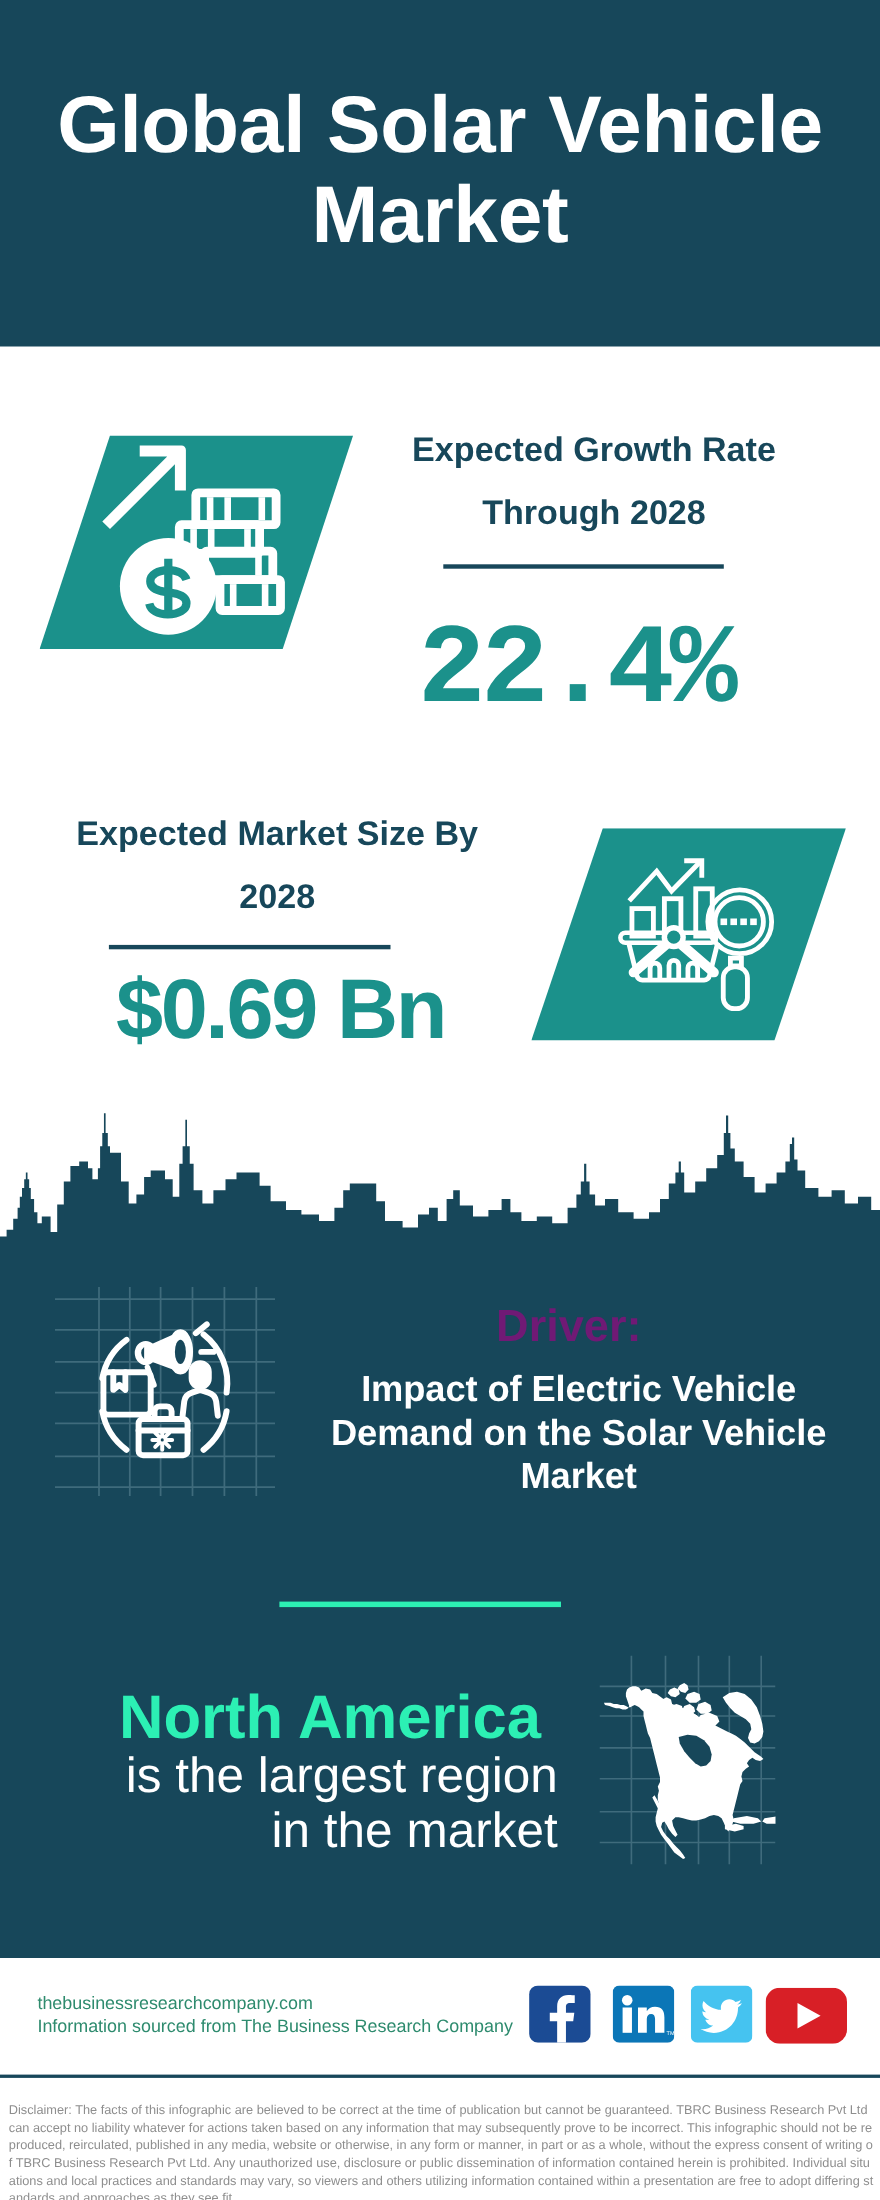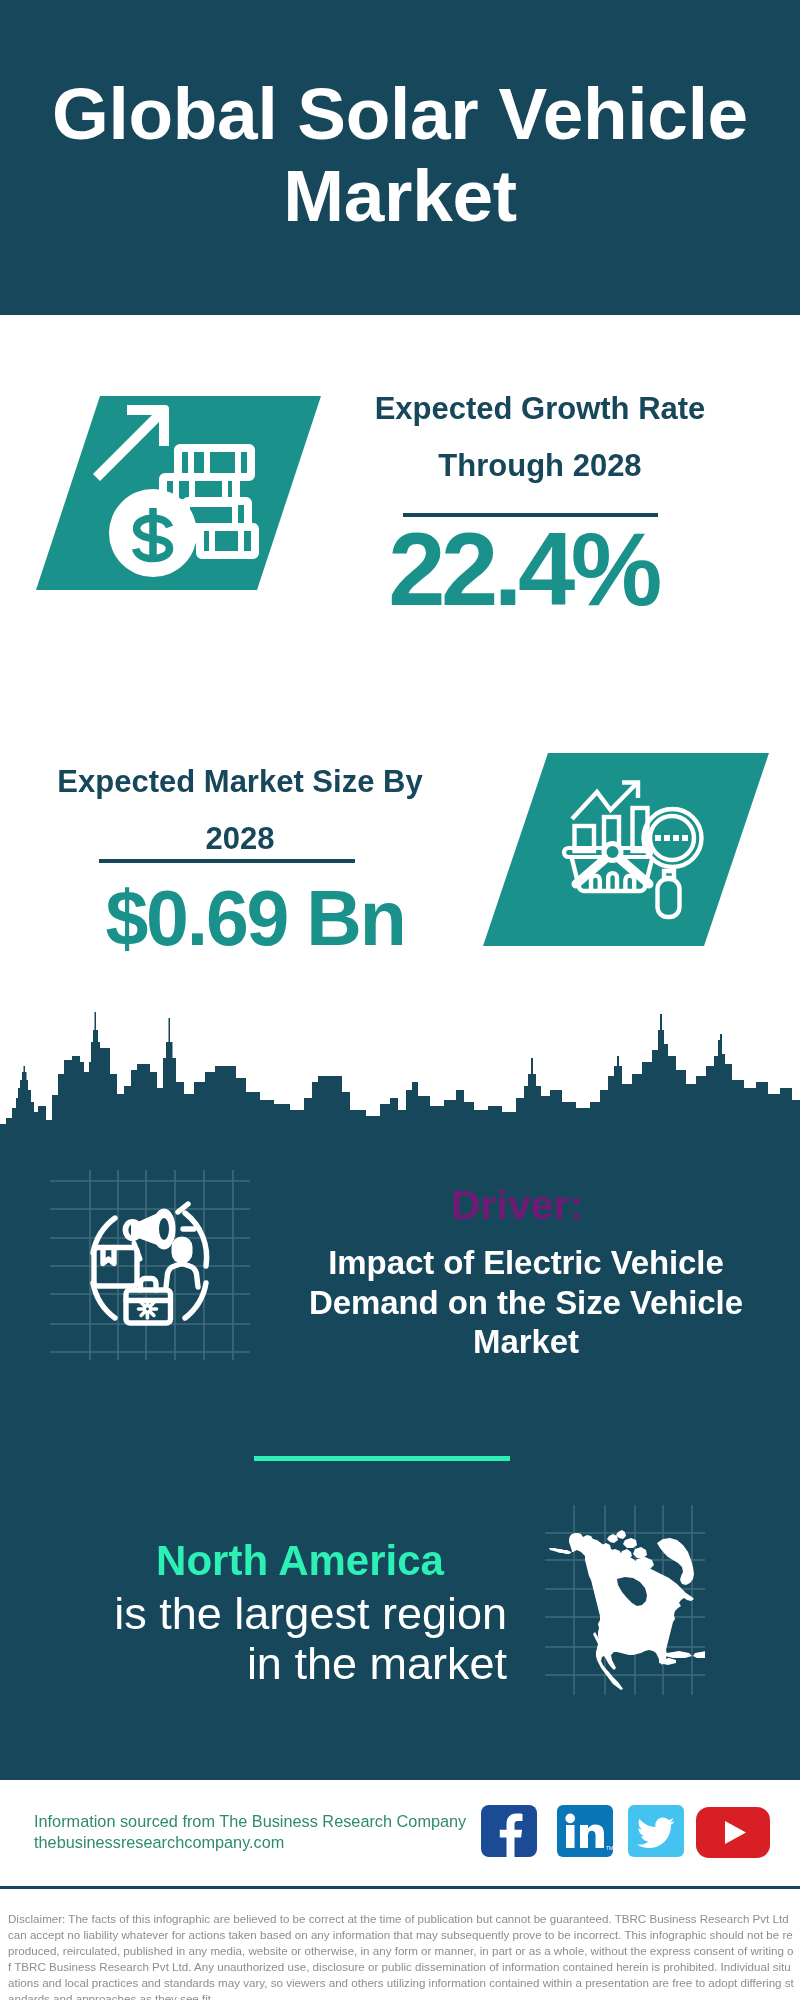--- a/index.html
+++ b/index.html
@@ -8,21 +8,21 @@
   .header{position:absolute;left:0;top:0;width:800px;height:315px;background:#17475a;}
   .header h1{position:absolute;left:30px;top:73px;width:740px;margin:0;text-align:center;color:#fff;font-size:73px;line-height:82px;font-weight:bold;letter-spacing:-0.3px;}
   .para{position:absolute;}
   .stat-label{position:absolute;text-align:center;color:#17475a;font-size:31px;line-height:57px;font-weight:bold;}
   .rule{position:absolute;background:#17475a;height:4px;}
   .na-map{position:absolute;left:545px;top:1505px;width:160px;height:190px;}
   .drv-icon{position:absolute;left:50px;top:1170px;width:200px;height:190px;}
   .drv-head{position:absolute;left:451px;top:1184px;color:#701a75;font-size:41px;line-height:42px;font-weight:bold;}
   .drv-text{position:absolute;left:288px;top:1243px;width:476px;text-align:center;color:#ffffff;font-size:33px;line-height:39.5px;font-weight:bold;letter-spacing:-0.1px;}
   .mint-rule{position:absolute;left:254px;top:1456px;width:256px;height:5px;background:#2cf0b4;}
-  .reg-name{position:absolute;left:100px;top:1540px;width:400px;text-align:center;color:#2cf0b4;font-size:42px;line-height:42px;font-weight:bold;}
+  .reg-name{position:absolute;left:100px;top:1540px;width:400px;text-align:center;color:#2cf0b4;font-size:56px;line-height:42px;font-weight:bold;}
   .reg-text{position:absolute;left:87px;top:1589px;width:420px;text-align:right;color:#ffffff;font-size:45px;line-height:50px;font-weight:normal;}
   .footwrap{position:absolute;left:0;top:1780px;width:800px;height:110px;background:#ffffff;}
   .src{position:absolute;left:34px;top:31px;color:#2e8b6e;font-size:16.3px;line-height:21px;}
   .social{position:absolute;top:25px;display:block;}
   .disclaim{position:absolute;left:8px;top:1911px;width:786px;color:#8e8e8e;font-size:11.6px;line-height:16px;text-align:left;word-break:break-all;}
   .hrule{position:absolute;left:0;top:1886px;width:800px;height:3px;background:#17475a;}
   .darkband{position:absolute;left:0;top:1000px;width:800px;height:780px;}
   .darkfill{position:absolute;left:0;top:1150px;width:800px;height:630px;background:#17475a;}
   .stat-value{position:absolute;text-align:center;color:#1b918b;font-weight:bold;}
   .v1{font-size:103px;line-height:100px;letter-spacing:-4.5px;}
@@ -65,21 +65,21 @@
         <g fill="none" stroke="#1b918b" stroke-width="7.5">
           <path d="M117,112 v50" stroke-linecap="butt"></path>
           <path d="M133.5,131 c-1.8,-5.4 -8.0,-8.8 -16.5,-8.8 -9.6,0 -16.4,4.2 -16.4,10.1 0,5.4 4.2,8.3 13.7,9.8 l6.4,1.0 c9.1,1.5 12.8,4.2 12.8,9.3 0,6.0 -7.1,10.1 -17.0,10.1 -9.1,0 -15.5,-3.7 -16.8,-9.8" stroke-linecap="butt"></path>
         </g>
       </g>
     </svg>
   </div>
 
   <div class="stat-label" style="left:344px;top:380px;width:392px;">Expected Growth Rate Through 2028</div>
   <div class="rule" style="left:403px;top:513px;width:255px;"></div>
-  <div class="stat-value v1" style="left:333px;top:520px;width:380px;">22.4%</div>
+  <div class="stat-value v1" style="left:333px;top:560px;width:380px;font-family:Liberation Mono, monospace;">22.4%</div>
 
   <div class="para" style="left:483px;top:753px;width:286px;height:193px;">
     <svg width="286" height="193" viewBox="0 0 286 193">
       <polygon points="65,0 286,0 221,193 0,193" fill="#1b918b"></polygon>
       <g transform="translate(-483,-753)" fill="none" stroke="#ffffff" stroke-width="4.4" stroke-linejoin="miter" stroke-linecap="butt">
 
         <polyline points="572,819 597,792 610.5,810 637,783"></polyline>
         <polyline points="622,782.5 638,782.5 638,798"></polyline>
 
         <rect x="574.5" y="826" width="19.5" height="25"></rect>
@@ -109,21 +109,21 @@
       </g>
       <g transform="translate(-483,-753)" fill="#ffffff">
         <rect x="655" y="835" width="6" height="6"></rect>
         <rect x="664" y="835" width="6" height="6"></rect>
         <rect x="673" y="835" width="6" height="6"></rect>
         <rect x="682" y="835" width="6" height="6"></rect>
       </g>
     </svg>
   </div>
 
-  <div class="stat-label" style="left:44px;top:729px;width:392px;margin-top:24px;">Expected Market Size By 2028</div>
+  <div class="stat-label" style="left:56px;top:729px;width:392px;">Expected Market Size By 2028</div>
   <div class="rule" style="left:99px;top:859px;width:256px;"></div>
   <div class="stat-value v2" style="left:45px;top:878px;width:420px;">$0.69 Bn</div>
 
   <div class="darkfill"></div>
   <div class="darkband">
     <svg width="800" height="780" viewBox="0 0 800 780" preserveAspectRatio="none">
       <path d="M0,1160 L0,1124 L6,1124 L6,1118 L12,1118 L12,1108 L16,1108 L16,1098 L18,1098 L18,1088 L20,1088 L20,1080 L22,1080 L22,1072 L23.5,1072 L23.5,1066 L25,1066 L25,1072 L26.5,1072 L26.5,1080 L28,1080 L28,1090 L31,1090 L31,1102 L34,1102 L34,1112 L38,1112 L38,1106 L46,1106 L46,1120 L52,1120 L52,1095 L58,1095 L58,1074 L64,1074 L64,1060 L72,1060 L72,1056 L80,1056 L80,1062 L84,1062 L84,1072 L89,1072 L89,1062 L91,1062 L91,1042 L93,1042 L93,1030 L94.5,1030 L94.5,1012 L96,1012 L96,1030 L98,1030 L98,1042 L100,1042 L100,1048 L110,1048 L110,1074 L117,1074 L117,1094 L124,1094 L124,1086 L131,1086 L131,1070 L137,1070 L137,1064 L150,1064 L150,1072 L157,1072 L157,1088 L163,1088 L163,1058 L166,1058 L166,1042 L168.5,1042 L168.5,1018 L170,1018 L170,1042 L172.5,1042 L172.5,1058 L176,1058 L176,1082 L184,1082 L184,1094 L194,1094 L194,1082 L205,1082 L205,1072 L215,1072 L215,1066 L236,1066 L236,1078 L246,1078 L246,1092 L260,1092 L260,1100 L274,1100 L274,1104 L290,1104 L290,1110 L304,1110 L304,1098 L312,1098 L312,1082 L318,1082 L318,1076 L342,1076 L342,1092 L350,1092 L350,1110 L366,1110 L366,1116 L380,1116 L380,1104 L390,1104 L390,1098 L398,1098 L398,1110 L406,1110 L406,1090 L412,1090 L412,1082 L418,1082 L418,1096 L430,1096 L430,1106 L444,1106 L444,1100 L456,1100 L456,1090 L464,1090 L464,1102 L474,1102 L474,1110 L488,1110 L488,1106 L502,1106 L502,1112 L516,1112 L516,1098 L524,1098 L524,1086 L528,1086 L528,1074 L531,1074 L531,1058 L533,1058 L533,1074 L536,1074 L536,1086 L541,1086 L541,1096 L550,1096 L550,1090 L562,1090 L562,1102 L576,1102 L576,1108 L590,1108 L590,1102 L600,1102 L600,1090 L608,1090 L608,1076 L614,1076 L614,1066 L617,1066 L617,1056 L619,1056 L619,1066 L622,1066 L622,1084 L632,1084 L632,1074 L642,1074 L642,1062 L652,1062 L652,1050 L658,1050 L658,1030 L660,1030 L660,1014 L662,1014 L662,1030 L664,1030 L664,1044 L668,1044 L668,1056 L676,1056 L676,1070 L686,1070 L686,1084 L696,1084 L696,1076 L706,1076 L706,1066 L714,1066 L714,1056 L718,1056 L718,1040 L720,1040 L720,1034 L722,1034 L722,1054 L725,1054 L725,1064 L732,1064 L732,1080 L744,1080 L744,1088 L756,1088 L756,1082 L768,1082 L768,1094 L780,1094 L780,1088 L792,1088 L792,1100 L800,1100 L800,1160 Z" fill="#17475a" transform="translate(0,-1000)"></path>
     </svg>
   </div>
 
@@ -180,21 +180,21 @@
         <line x1="128" y1="42" x2="138" y2="34"></line>
         <line x1="128" y1="75" x2="138" y2="82"></line>
       </g>
         <line x1="131" y1="51" x2="142" y2="51"></line>
         <line x1="126" y1="35" x2="136" y2="28"></line>
         <line x1="126" y1="65" x2="136" y2="72"></line>
 
     </svg>
   </div>
   <div class="drv-head">Driver:</div>
-  <div class="drv-text">Impact of Electric Vehicle Demand on the Size Vehicle Market</div>
+  <div class="drv-text">Impact of Electric Vehicle Demand on the Solar Vehicle Market</div>
   <div class="mint-rule"></div>
   <div class="reg-name">North America</div>
   <div class="reg-text">is the largest region in the market</div>
 
   <div class="na-map">
     <svg width="160" height="190" viewBox="0 0 160 190">
       <g stroke="#3f6b7c" stroke-width="1.5" fill="none">
         <line x1="29" y1="0" x2="29" y2="190"></line>
         <line x1="60" y1="0" x2="60" y2="190"></line>
         <line x1="90" y1="0" x2="90" y2="190"></line>
@@ -212,22 +212,22 @@
         <path d="M112,38 L118,34 L125,33 L132,35 L138,40 L143,47 L146,55 L148,62 L149,69 L148,74 L145,78 L141,80 L137,79 L135,75 L136,71 L138,67 L137,62 L133,58 L128,55 L123,52 L119,48 L115,43 Z"></path>
         <path d="M57,40 L61,38 L65,40 L66,44 L62,47 L57,46 L55,43 Z M64,31 L68,29 L72,31 L73,35 L69,38 L65,37 L62,34 Z M73,27 L77,25 L80,27 L81,31 L78,34 L74,33 L71,30 Z M80,35 L86,33 L91,35 L92,40 L88,43 L82,43 L78,39 Z M64,46 L70,44 L75,46 L76,51 L72,54 L66,54 L62,50 Z M77,46 L82,44 L86,47 L87,51 L83,54 L78,53 L75,50 Z M90,44 L96,42 L101,45 L102,50 L98,53 L92,53 L88,49 Z M56,50 L61,48 L65,51 L66,55 L62,58 L57,57 L54,53 Z M92,54 L100,52 L107,55 L109,60 L105,64 L97,65 L91,62 L89,58 Z M80,54 L85,52 L89,55 L90,59 L86,62 L81,61 L78,57 Z M68,56 L73,54 L77,57 L78,61 L74,64 L69,63 L66,59 Z"></path>
         <path d="M50,127 L53,132 L56,138 L58,144 L57,146 L54,141 L51,135 L48,129 Z"></path>
         <path d="M122,148 L134,146 L144,148 L147,151 L140,153 L128,153 L120,151 Z M150,148 L162,146 L170,148 L171,151 L163,153 L152,153 L148,151 Z M114,155 L124,153 L131,155 L131,158 L123,160 L114,158 Z M174,147 L181,145 L185,148 L182,151 L176,151 Z"></path>
         <path d="M72,74 L80,72 L88,73 L95,77 L100,83 L102,90 L101,96 L97,100 L92,101 L87,98 L82,93 L77,87 L73,80 Z" fill="#17475a"></path>
       </g>
     </svg>
   </div>
   <div class="footwrap">
     <div class="src">
+      <div>thebusinessresearchcompany.com</div>
       <div>Information sourced from The Business Research Company</div>
-      <div>thebusinessresearchcompany.com</div>
     </div>
     <a class="social" style="left:481px;width:56px;height:52px;">
       <svg width="56" height="52" viewBox="0 0 56 52">
           <rect x="0" y="0" width="56" height="52" rx="8" fill="#1b4b94"></rect>
           <path d="M33.5,52 V32.5 h6.6 l1,-7.8 h-7.6 v-5 c0,-2.2 0.6,-3.8 3.9,-3.8 h4.1 v-7 c-0.7,-0.1 -3.2,-0.3 -6,-0.3 -5.9,0 -10,3.6 -10,10.3 v5.8 h-6.7 v7.8 h6.7 V52 z" fill="#ffffff"></path>
         </svg>
     </a>
     <a class="social" style="left:557px;width:56px;height:52px;">
       <svg width="56" height="52" viewBox="0 0 56 52">
           <rect x="0" y="0" width="56" height="52" rx="6" fill="#0b76b7"></rect>

